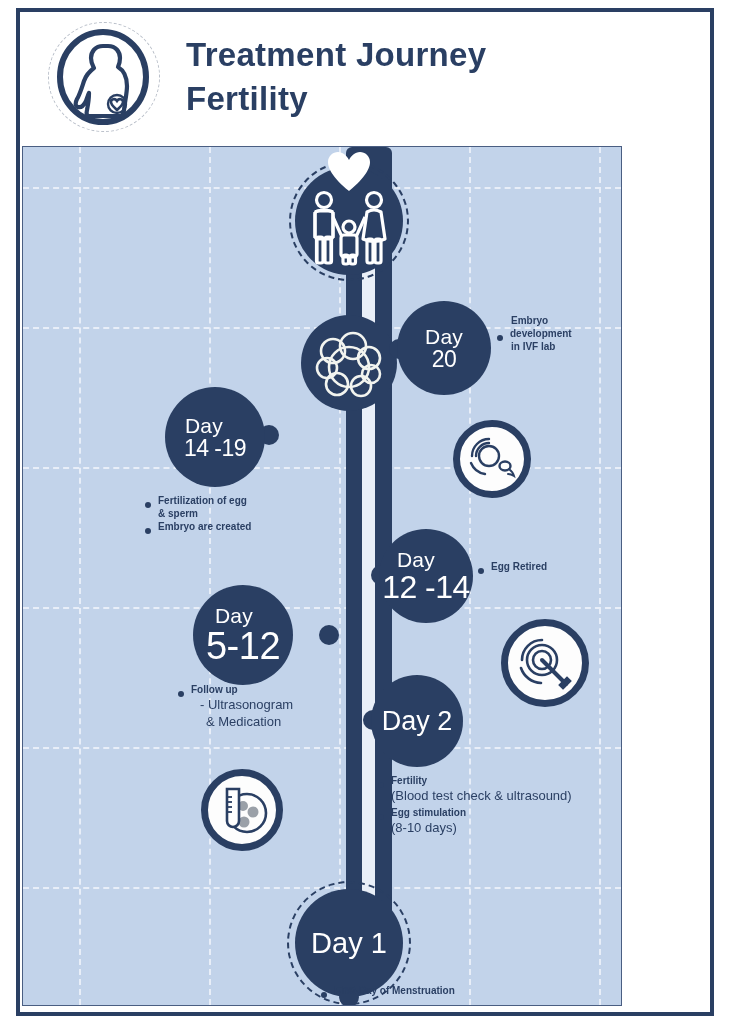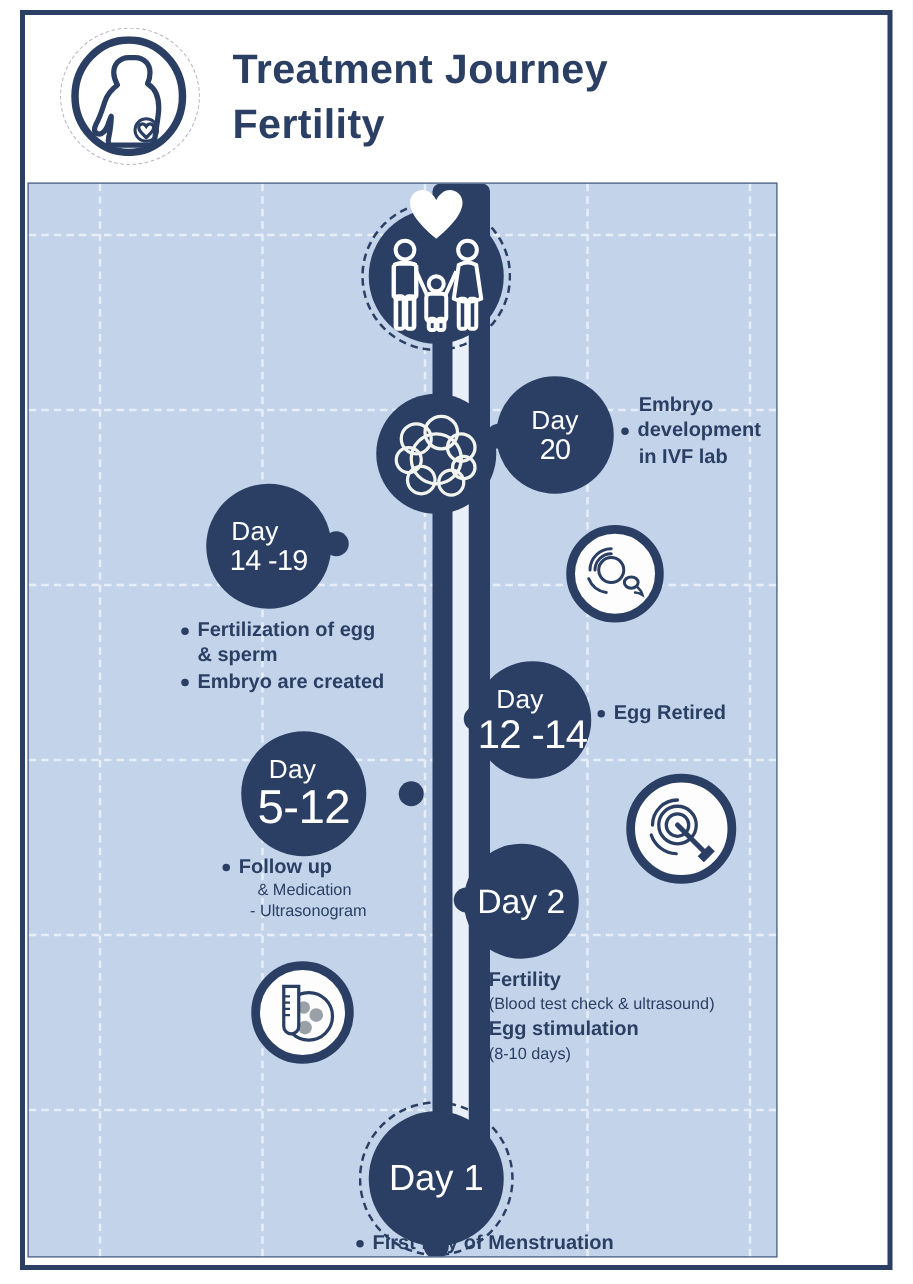--- a/index.html
+++ b/index.html
@@ -184,21 +184,21 @@
     flex: 0 0 auto;
     width: 6px;
     height: 6px;
     border-radius: 50%;
     background: #2a3f63;
     margin-top: 7px;
     margin-right: 7px;
   }
   .c-strong {
     font-weight: bold;
-    font-size: 16px;
+    font-size: 10px;
     line-height: 1.28;
   }
   .c-sub {
     font-weight: 400;
     font-size: 13px;
     line-height: 1.3;
     color: #2a3f63;
   }
 </style>
 </head>
@@ -369,25 +369,25 @@
     <div class="notch" style="left:296px; top:478px;"></div>
     <div class="bubble" style="left:170px; top:438px; width:100px; height:100px;">
       <span class="d-word" style="align-self:flex-start; margin-left:22px;">Day</span>
       <span class="d-num" style="font-size:38px;">5-12</span>
     </div>
     <div class="callout" style="left:155px; top:537px; width:190px;">
       <div class="c-row">
         <div class="dot"></div>
         <div class="c-strong">Follow up</div>
       </div>
+      <div style="padding-left:22px;">
+        <div class="c-sub">- Ultrasonogram</div>
+      </div>
       <div style="padding-left:28px;">
         <div class="c-sub">&amp; Medication</div>
-      </div>
-      <div style="padding-left:22px;">
-        <div class="c-sub">- Ultrasonogram</div>
       </div>
     </div>
 
     <div class="icon-circle" style="left:178px; top:622px; width:82px; height:82px;">
       <svg width="58" height="58" viewBox="0 0 58 58">
         <circle cx="34" cy="32" r="19" fill="none" stroke="#2a3f63" stroke-width="2.6"></circle>
         <circle cx="30" cy="25" r="5" fill="#9aa0a8"></circle>
         <circle cx="40" cy="31" r="5.5" fill="#9aa0a8"></circle>
         <circle cx="31" cy="41" r="5.5" fill="#9aa0a8"></circle>
         <path d="M14 8 L26 8 L26 40 a6 6 0 0 1 -12 0 Z" fill="#ffffff" stroke="#2a3f63" stroke-width="2.6"></path>

